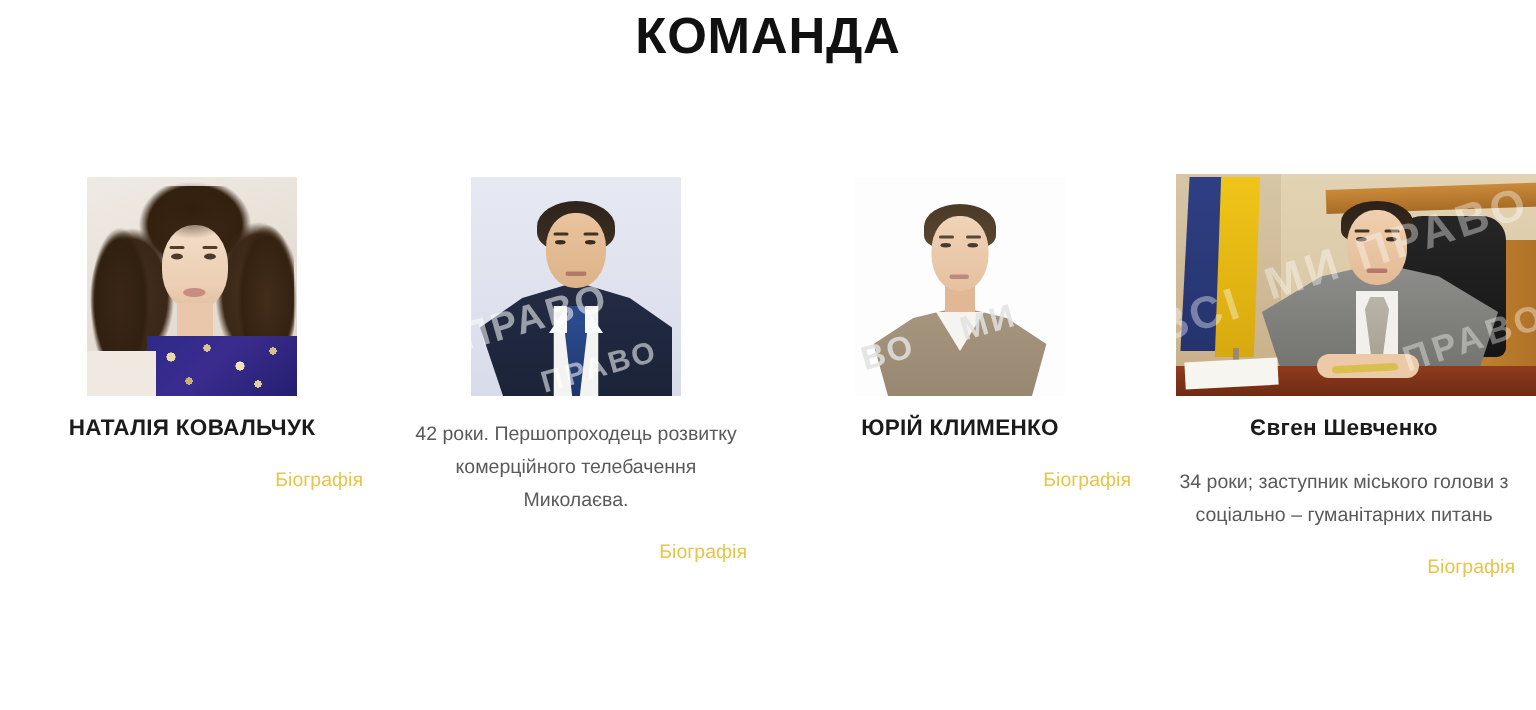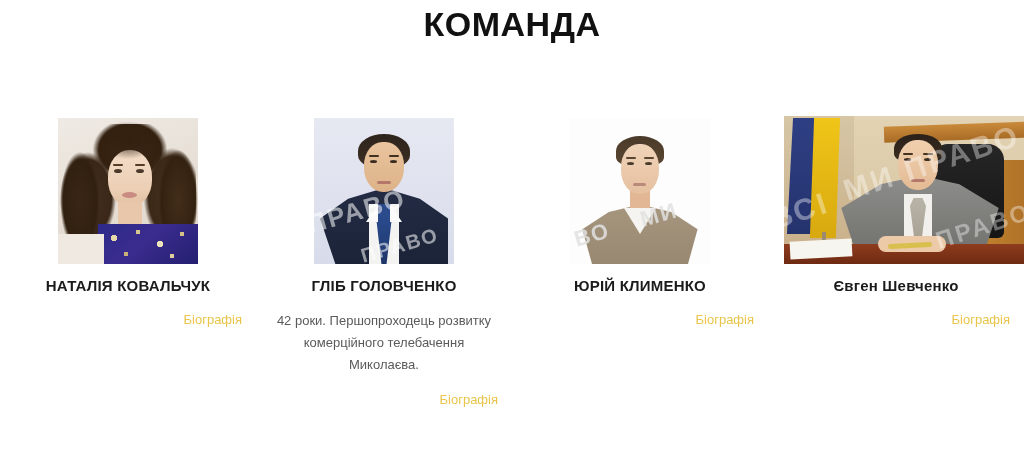--- a/index.html
+++ b/index.html
@@ -386,21 +386,20 @@
           <div class="brow r"></div>
           <div class="eye l"></div>
           <div class="eye r"></div>
           <div class="mouth"></div>
           <div class="wm">
             <span class="w1">ПРАВО</span>
             <span class="w2">ПРАВО</span>
           </div>
         </div>
       </div>
-      <div class="member-name">ГЛІБ ГОЛОВЧЕНКО</div>
       <p class="member-bio">42 роки. Першопроходець розвитку комерційного телебачення Миколаєва.</p>
       <a class="bio-link">Біографія</a>
     </div>
 
     <div class="member-card">
       <div class="photo-wrap">
         <div class="photo portrait ph3">
           <div class="sweater"></div>
           <div class="vneck"></div>
           <div class="neck"></div>
@@ -446,17 +445,18 @@
           <div class="pen"></div>
           <div class="papers"></div>
           <div class="wm">
             <span class="w1">ВСІ</span>
             <span class="w2">МИ ПРАВО</span>
             <span class="w3">ПРАВО</span>
           </div>
         </div>
       </div>
       <div class="member-name">Євген Шевченко</div>
+      <p class="member-bio">34 роки; заступник міського голови з соціально – гуманітарних питань</p>
       <a class="bio-link">Біографія</a>
     </div>
 
   </div>
 </div>
 
 </body></html>

